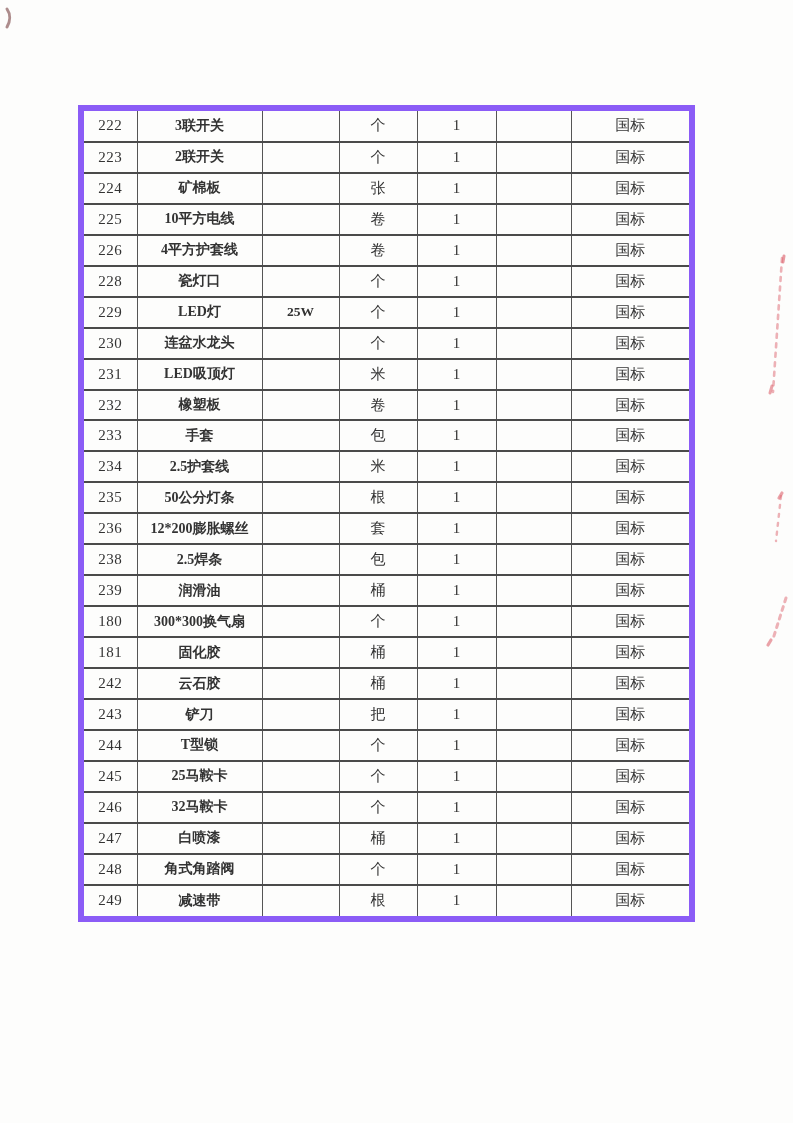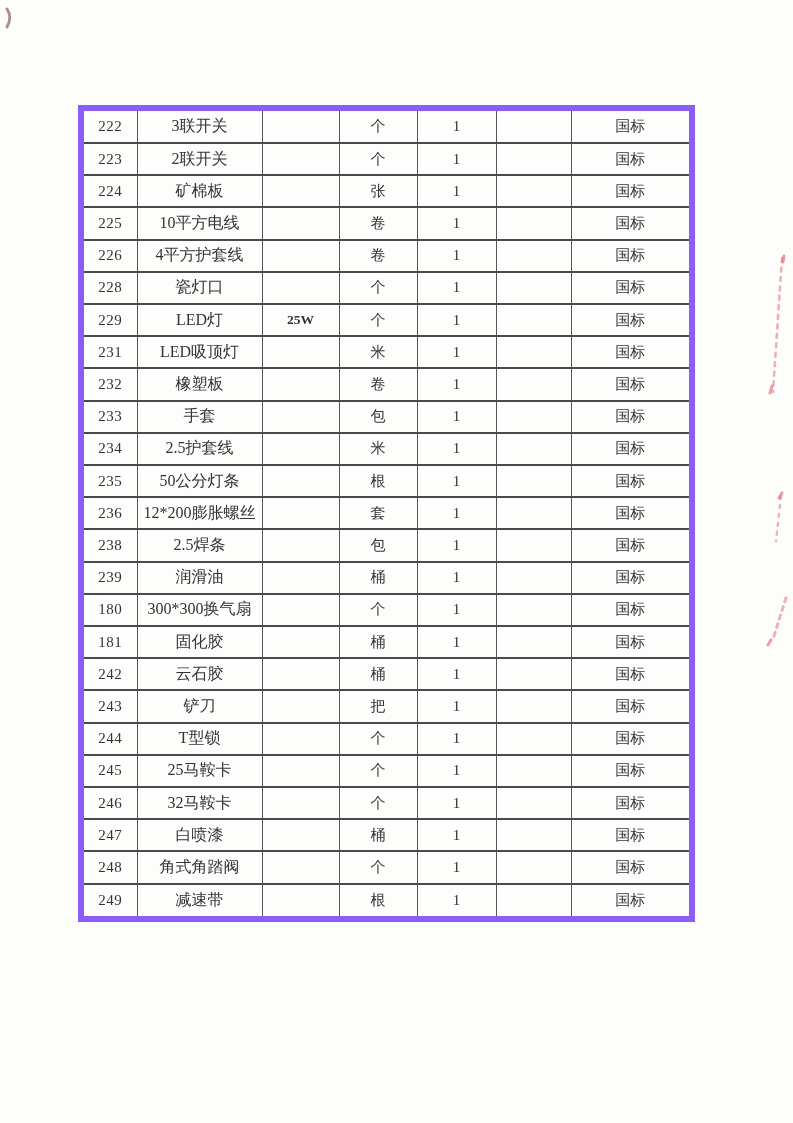--- a/index.html
+++ b/index.html
@@ -34,21 +34,21 @@
     border-top: 2px solid #4a4a4a;
     border-bottom: 2px solid #4a4a4a;
     text-align: center;
     vertical-align: middle;
     font-size: 15px;
     color: #333;
     padding: 0;
     white-space: nowrap;
     overflow: hidden;
   }
-  table.items td.c-name { font-size: 16px; }
+  table.items td.c-name { font-size: 14px; font-weight: bold; }
   table.items td.c-no   { font-size: 15px; letter-spacing: 0.5px; }
   table.items td.c-spec { font-size: 13.5px; font-weight: bold; }
   svg.overlay {
     position: absolute;
     left: 0; top: 0;
     width: 793px; height: 1123px;
     pointer-events: none;
   }
 </style>
 </head>
@@ -118,20 +118,29 @@
           <td class="c-spec"></td>
           <td class="c-unit">个</td>
           <td class="c-qty">1</td>
           <td class="c-note"></td>
           <td class="c-standard">国标</td>
         </tr>
         <tr>
           <td class="c-no">229</td>
           <td class="c-name">LED灯</td>
           <td class="c-spec">25W</td>
+          <td class="c-unit">个</td>
+          <td class="c-qty">1</td>
+          <td class="c-note"></td>
+          <td class="c-standard">国标</td>
+        </tr>
+        <tr>
+          <td class="c-no">230</td>
+          <td class="c-name">连盆水龙头</td>
+          <td class="c-spec"></td>
           <td class="c-unit">个</td>
           <td class="c-qty">1</td>
           <td class="c-note"></td>
           <td class="c-standard">国标</td>
         </tr>
         <tr>
           <td class="c-no">231</td>
           <td class="c-name">LED吸顶灯</td>
           <td class="c-spec"></td>
           <td class="c-unit">米</td>

